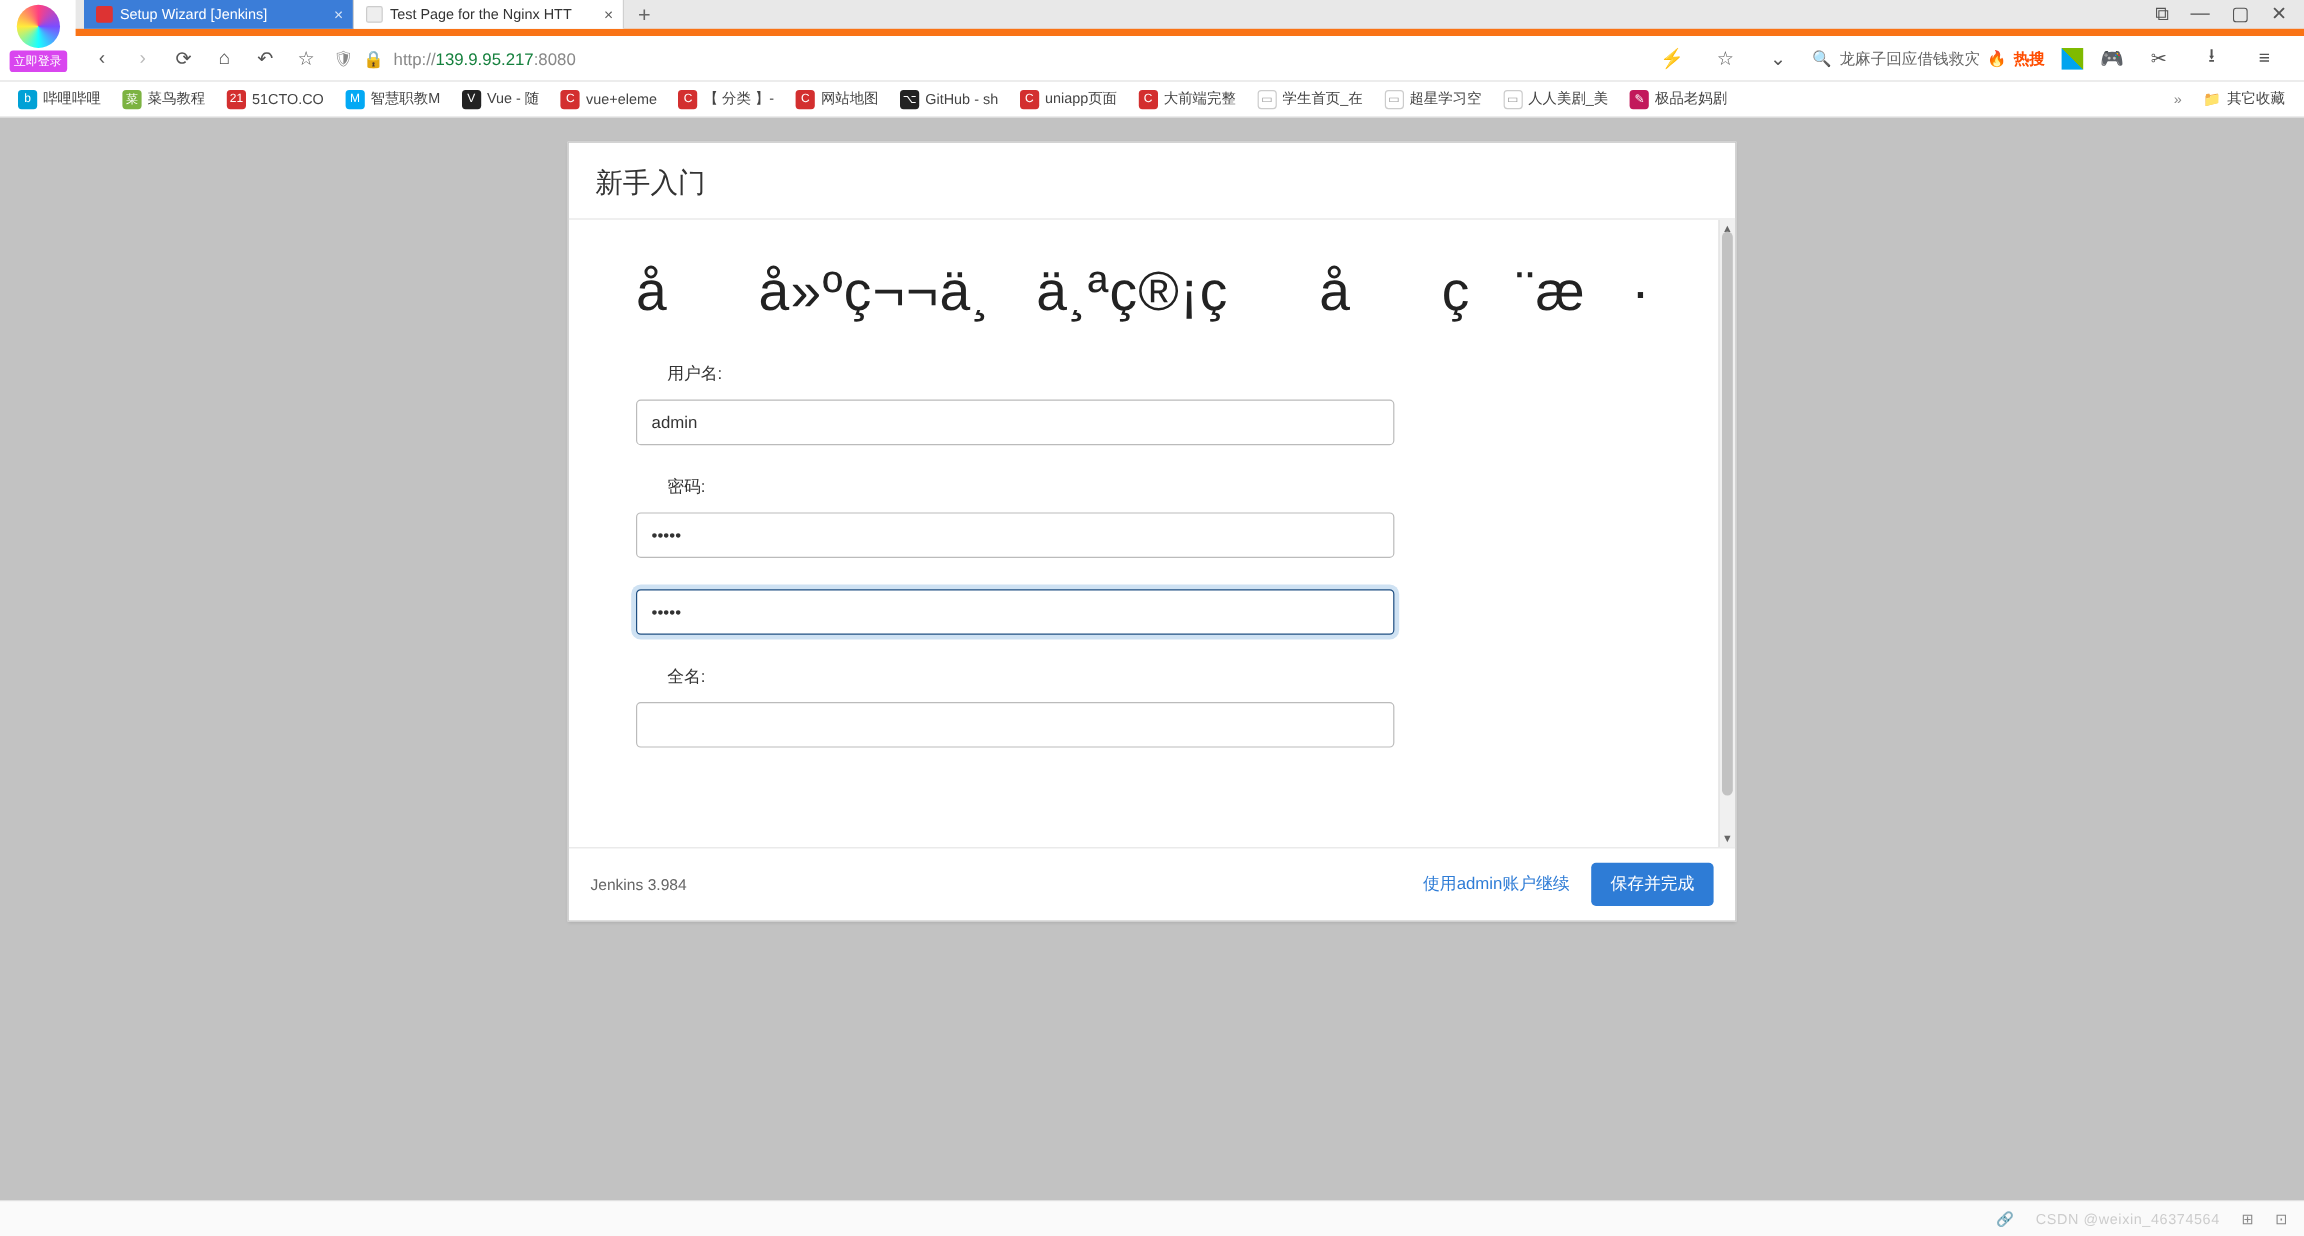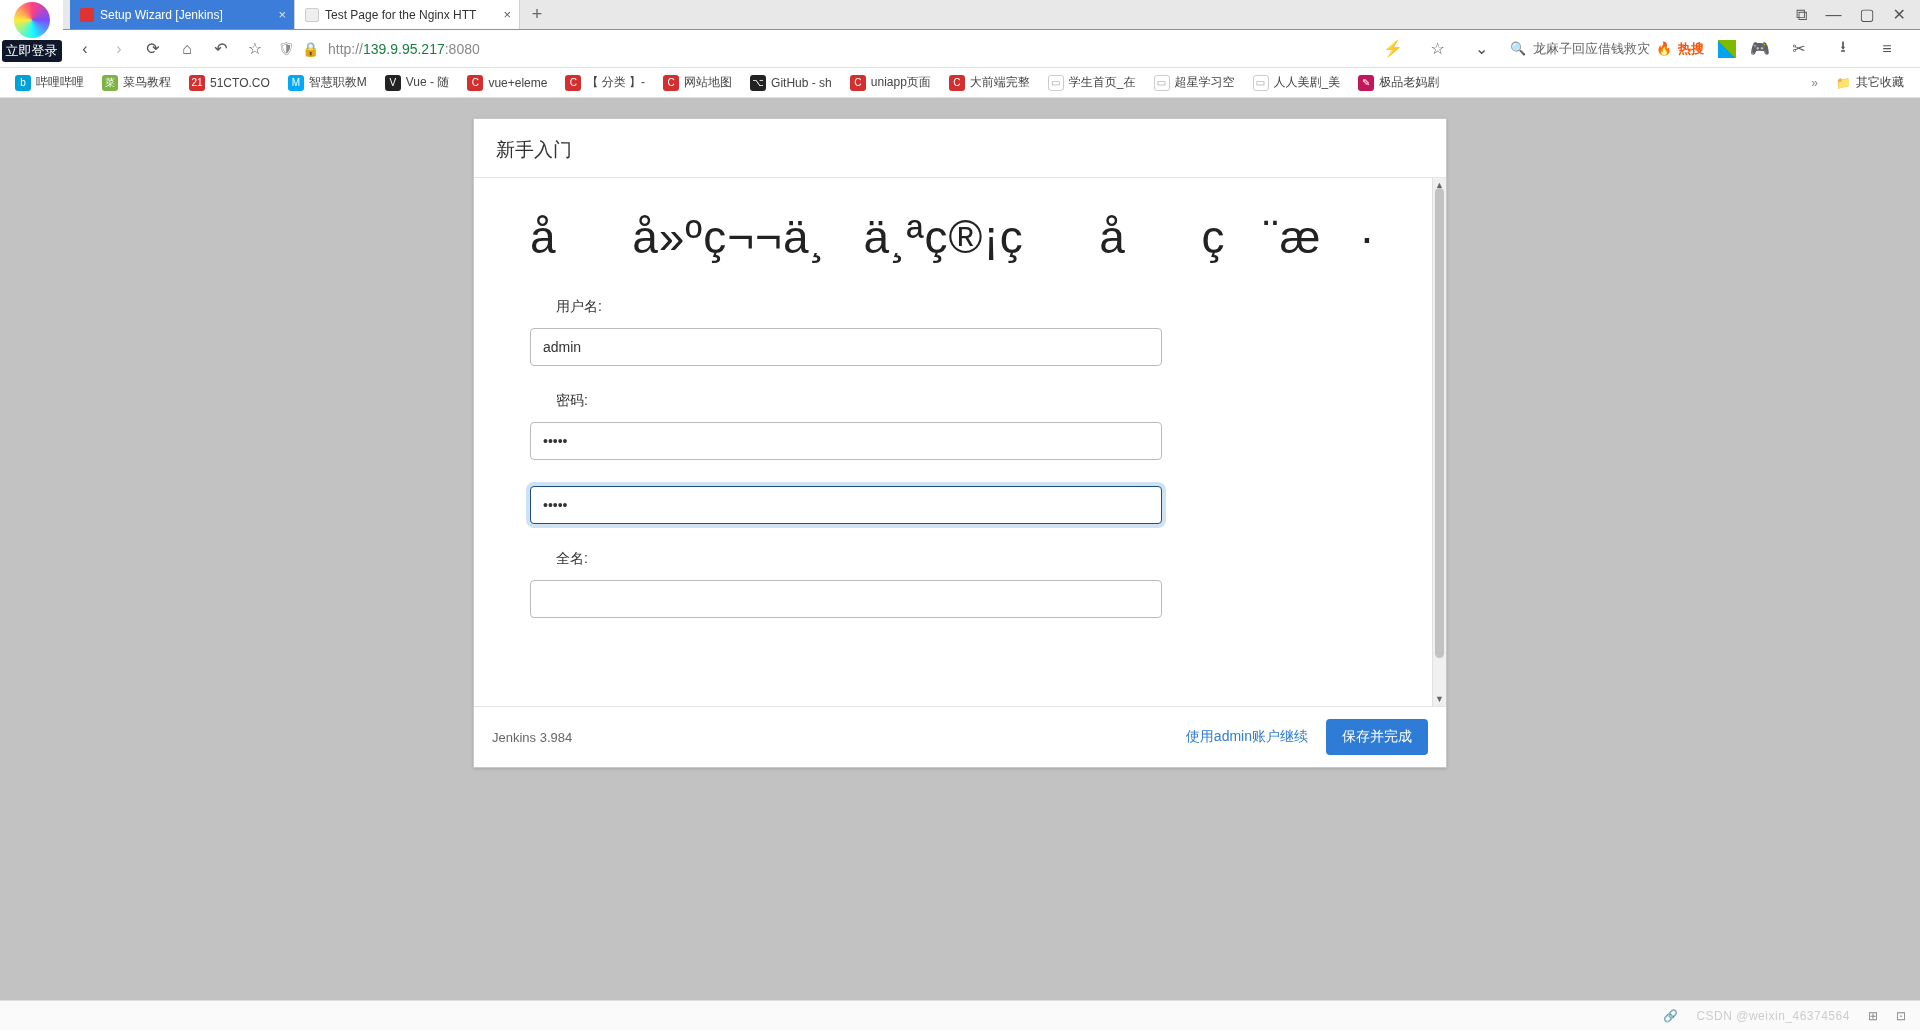--- a/index.html
+++ b/index.html
@@ -1,22 +1,22 @@
 <!DOCTYPE html>
 <html><head>
 <meta charset="utf-8">
 <style>
 * { margin: 0; padding: 0; box-sizing: border-box; font-family: "Microsoft YaHei", "Segoe UI", Arial, sans-serif; }
 body { width: 1920px; height: 1030px; background: #fff; overflow: hidden; position: relative; }
 
 
-.tab-strip { height: 30px; background: #e8e8e8; display: flex; align-items: stretch; border-bottom: 1px solid #f97316; }
+.tab-strip { height: 30px; background: #e8e8e8; display: flex; align-items: stretch; border-bottom: 6px solid #f97316; }
 .left-sidebar-icon { width: 63px; height: 63px; position: absolute; top: 0; left: 0; z-index: 20; background: #fff; display:flex; flex-direction:column; align-items:center; justify-content:center; }
 .swirl { width: 36px; height: 36px; border-radius: 50%; background: conic-gradient(#ff4081,#7c4dff,#18ffff,#ffeb3b,#ff4081); position:relative; }
-.login-badge { background:#0f172a; color:#fff; font-size:13px; padding:2px 4px; border-radius:3px; margin-top:2px; }
+.login-badge { background:#d946ef; color:#fff; font-size:10px; padding:2px 4px; border-radius:3px; margin-top:2px; }
 .tab { display: flex; align-items: center; padding: 0 10px; font-size: 12px; color: #333; border-right: 1px solid #d0d0d0; background:#fff; min-width:225px; position:relative; }
 .tab.active { background: #3b7dd8; color: #fff; }
 .tab .favicon { width: 14px; height: 14px; margin-right: 6px; background:#fff; border-radius:2px; display:inline-block; }
 .tab .close { position:absolute; right:8px; font-size:13px; color:inherit; opacity:.8; }
 .new-tab { width: 34px; display:flex; align-items:center; justify-content:center; color:#666; font-size:18px; }
 .tab-strip-spacer { flex:1; }
 .win-controls { display:flex; align-items:center; gap:18px; padding:0 14px; color:#555; }
 .tab-strip { padding-left: 70px; }
 
 
@@ -38,21 +38,21 @@
 .bm-bar { height:30px; display:flex; align-items:center; padding:0 8px; border-bottom:1px solid #e0e0e0; gap:4px; font-size:12px; color:#444; overflow:hidden; }
 .bm { display:flex; align-items:center; gap:5px; padding:0 7px; white-space:nowrap; }
 .bm .ico { width:16px; height:16px; display:inline-flex; align-items:center; justify-content:center; font-size:10px; border-radius:3px; color:#fff; }
 .bm-bar .spacer { flex:1; }
 .chev { color:#888; padding:0 6px; }
 .folder { display:flex; align-items:center; gap:5px; padding:0 8px; }
 
 
 .content { position:absolute; top:98px; left:0; right:0; bottom:30px; background:#c2c2c2; display:flex; justify-content:center; align-items:flex-start; padding-top:20px; }
 .modal { width:974px; height:650px; background:#fff; border:1px solid #c8c8c8; display:flex; flex-direction:column; box-shadow:0 1px 3px rgba(0,0,0,.15); }
-.modal-header { padding:18px 22px 14px; border-bottom:1px solid #e5e5e5; font-size:19px; color:#333; }
+.modal-header { padding:18px 22px 14px; border-bottom:1px solid #e5e5e5; font-size:23px; color:#333; }
 .modal-body-wrap { flex:1; display:flex; overflow:hidden; }
 .modal-body { flex:1; overflow-y:auto; padding: 30px 56px 20px; }
 .modal-body h1 { font-size:46px; font-weight:400; color:#222; margin-bottom:30px; letter-spacing:1px; }
 .form-group { margin-bottom:26px; }
 .form-group label { display:block; font-size:14px; color:#333; margin-bottom:12px;margin-left:26px; }
 .form-group input { width:632px; height:38px; border:1px solid #bbb; border-radius:4px; padding:0 12px; font-size:14px; color:#333; outline:none; }
 .scroll-track { width:14px; background:#f0f0f0; position:relative; border-left:1px solid #e0e0e0; }
 .scroll-thumb { position:absolute; left:2px; right:2px; top:10px; height:470px; background:#c2c2c2; border-radius:5px; }
 .scroll-arrow { position:absolute; left:0; right:0; height:14px; display:flex; align-items:center; justify-content:center; font-size:9px; color:#666; }
 .scroll-arrow.up { top:0; } .scroll-arrow.down { bottom:0; }

